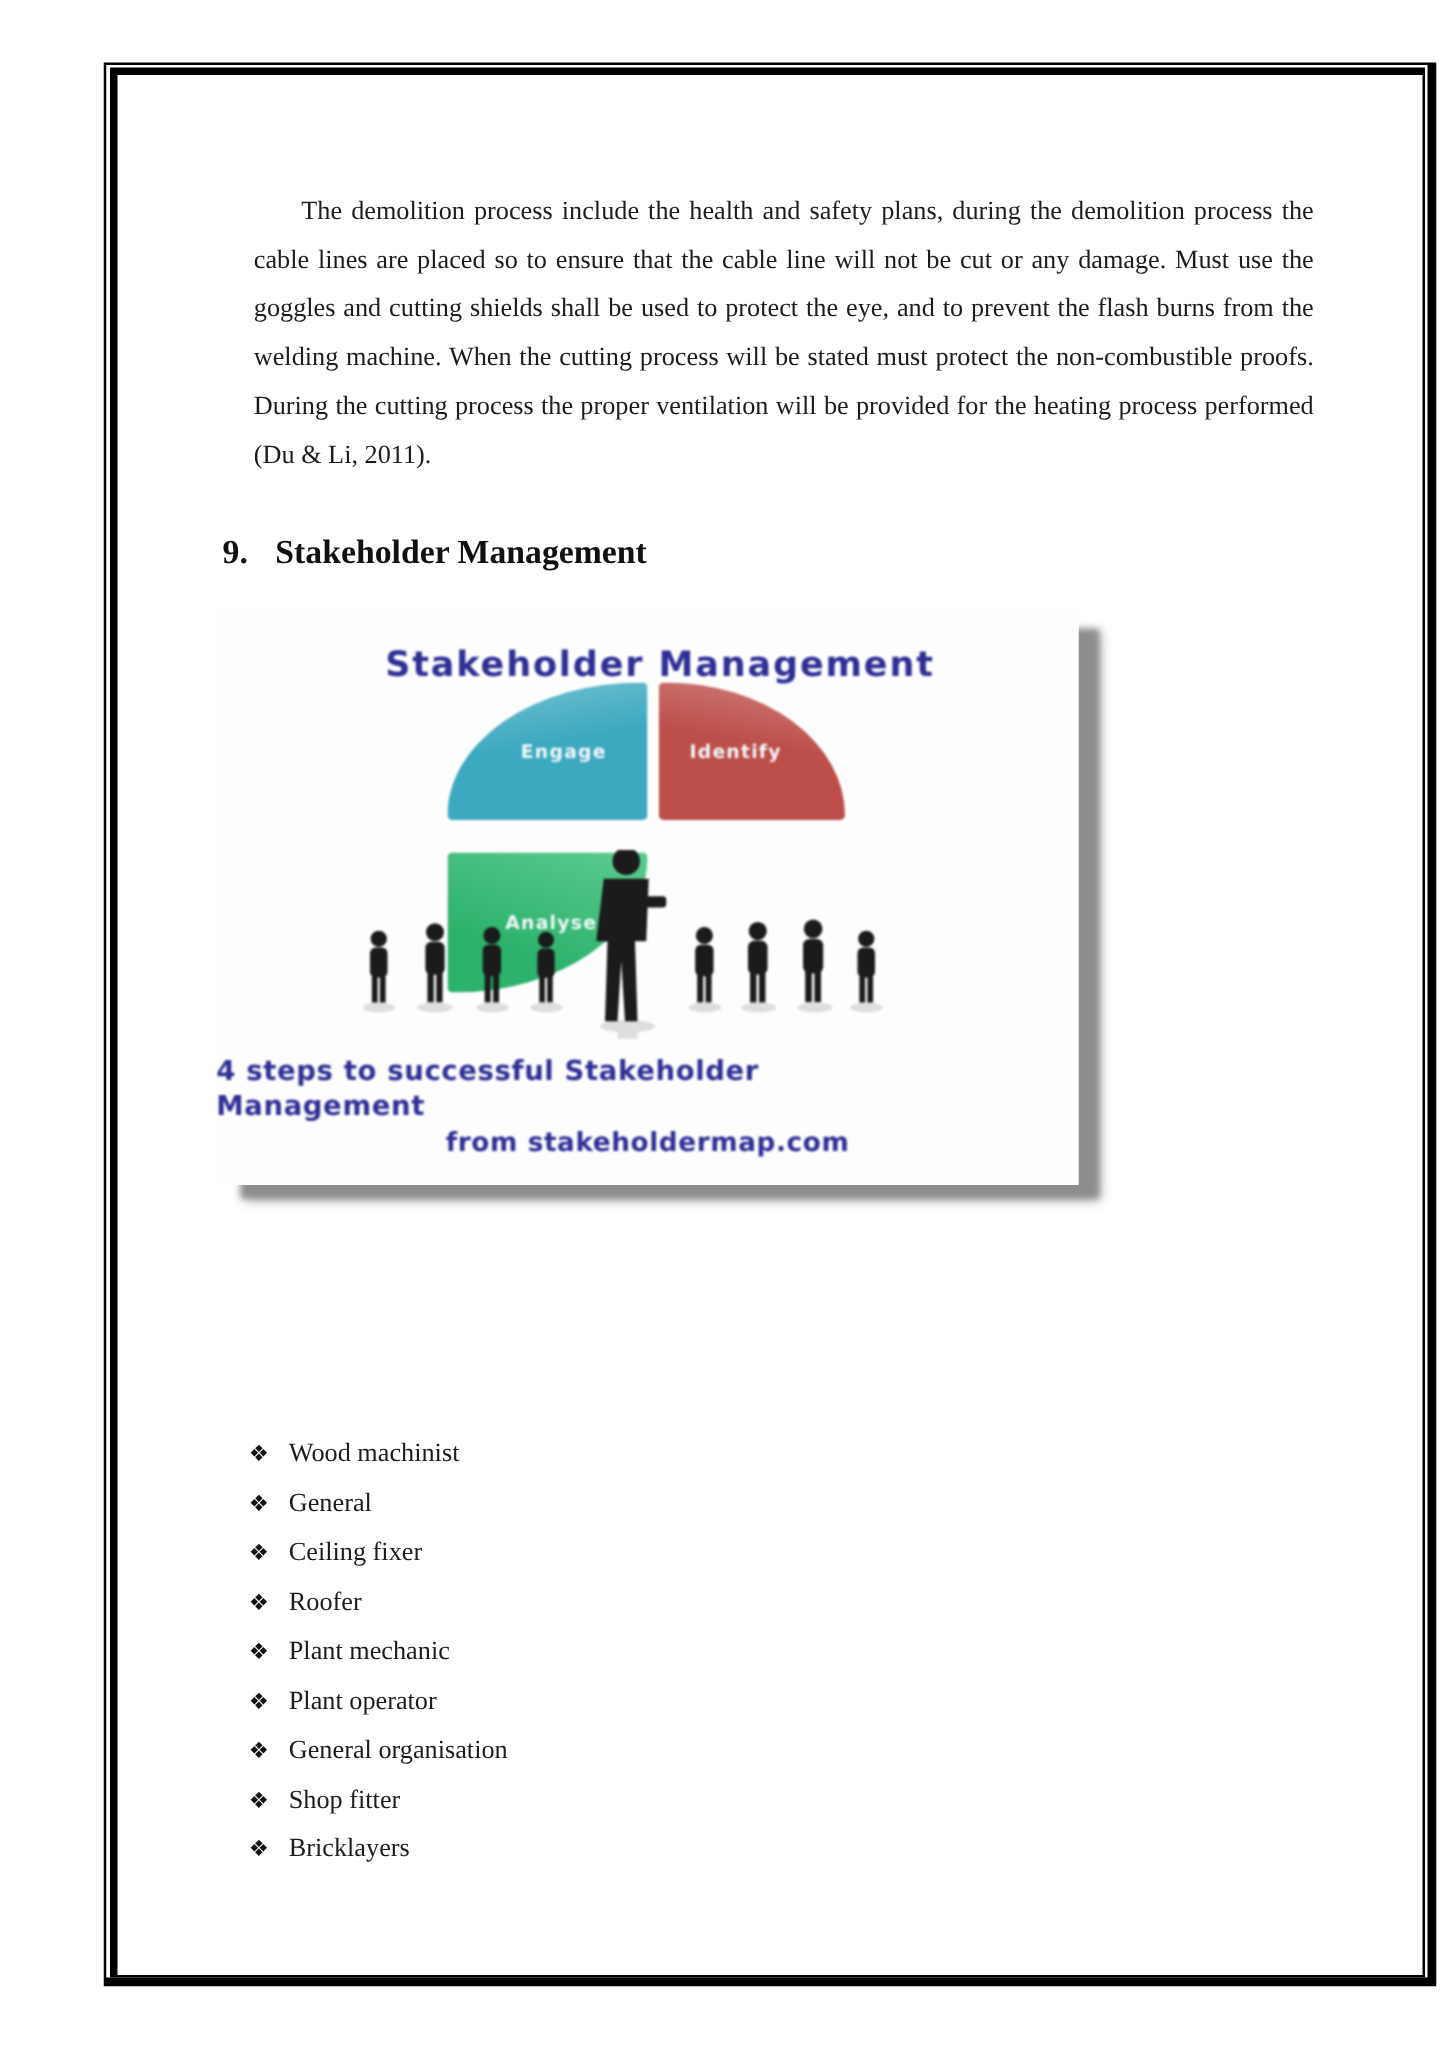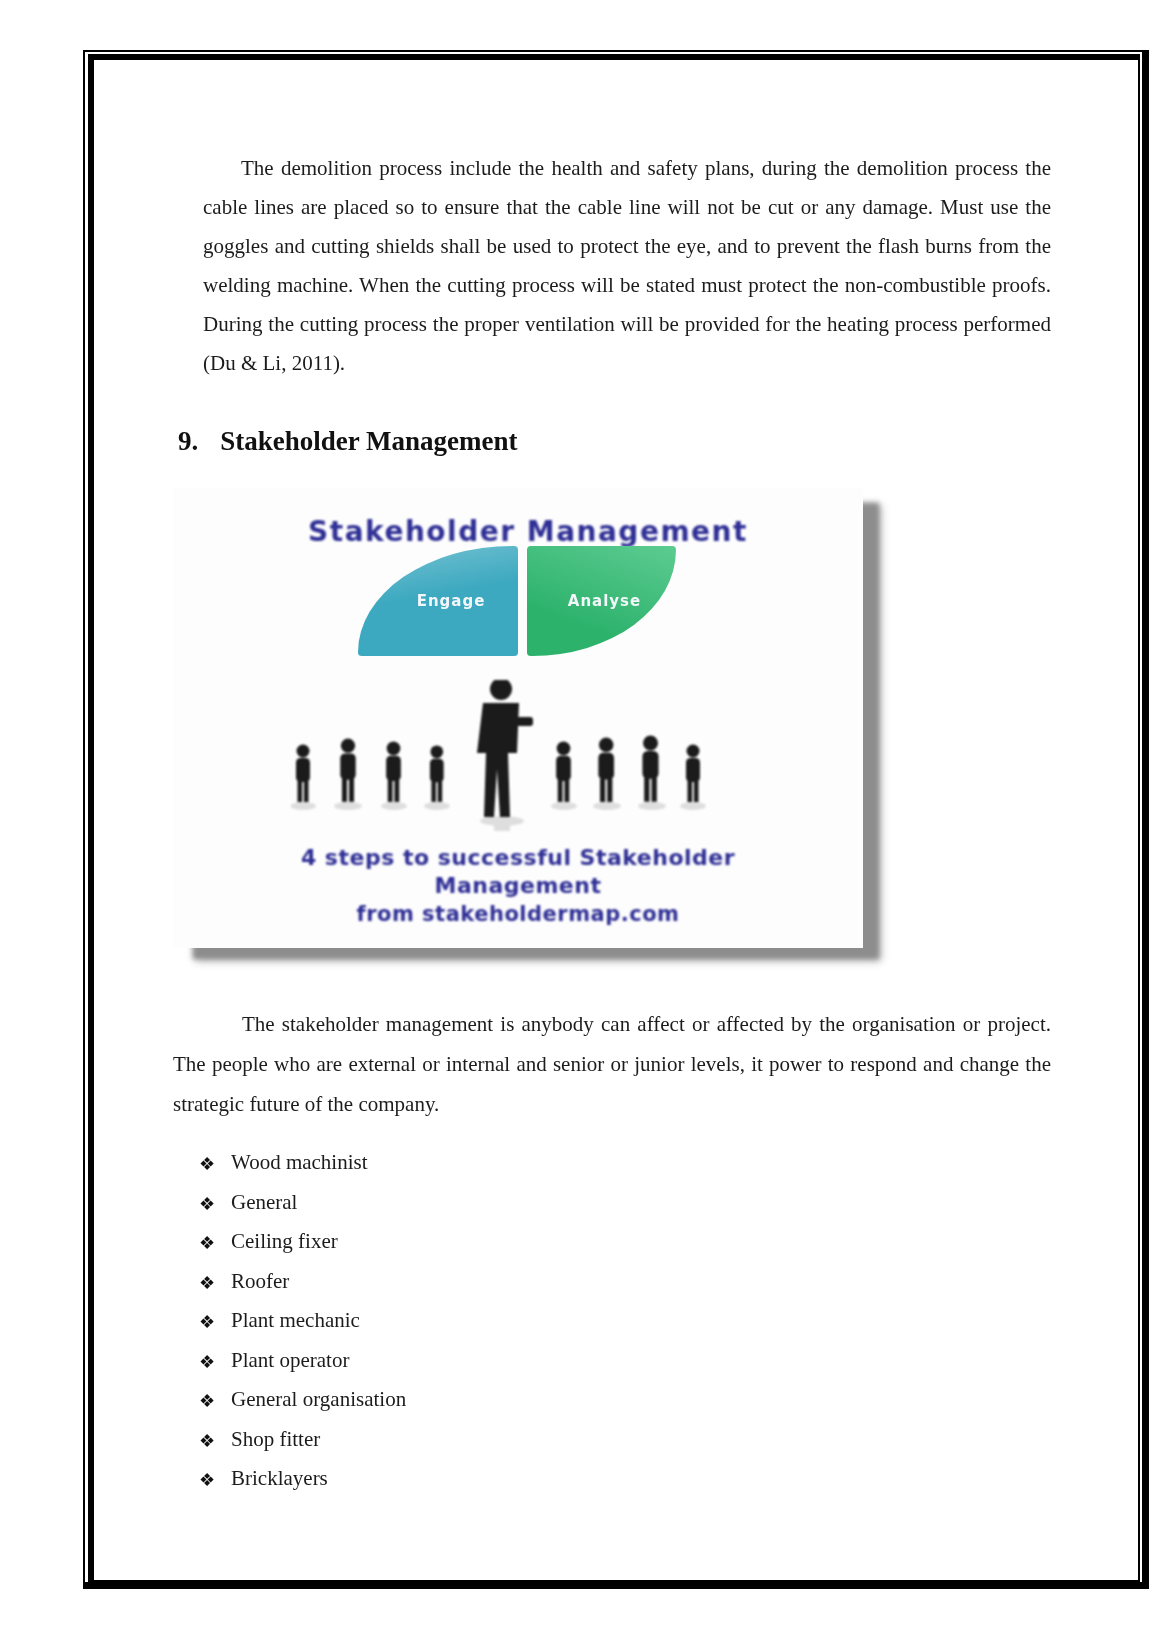--- a/index.html
+++ b/index.html
@@ -104,21 +104,21 @@
 
   #people{
     position:absolute;left:118px;top:192px;
     filter:blur(0.9px);
   }
   #people .fig-shape{fill:#1b1b1b;}
   #people .refl{fill:#000;opacity:0.12;}
 
   .fig-caption{
     position:absolute;top:356px;left:0;width:100%;
-    text-align:center;
+    text-align:left;
     font-size:22px;font-weight:bold;line-height:28px;letter-spacing:0.5px;
     filter:blur(0.8px);
   }
   .fig-source{
     position:absolute;top:414px;left:0;width:100%;
     text-align:center;
     font-size:21px;font-weight:bold;letter-spacing:0.5px;
     filter:blur(0.8px);
   }
 </style>
@@ -136,20 +136,23 @@
     <span>9.</span>
     <span>Stakeholder Management</span>
   </h2>
 
   <div id="figure">
     <div class="fig-title" style="color: rgb(47, 47, 150);">Stakeholder Management</div>
 
     <div class="pie">
       <div class="petal tl" style="background-color: rgb(61, 169, 192);">
         <span>Engage</span>
+      </div>
+      <div class="petal tr" style="background-color: rgb(189, 79, 75);">
+        <span>Identify</span>
       </div>
       <div class="petal br" style="background-color: rgb(47, 189, 114); padding-left: 24px;">
         <span>Analyse</span>
       </div>
     </div>
 
     <svg id="people" width="430" height="152" viewBox="0 0 430 152">
       <defs>
         <g id="psn">
           <circle cx="10" cy="7" r="6.5"></circle>
@@ -188,21 +191,20 @@
       </g>
     </svg>
 
     <div class="fig-caption" style="color: rgb(47, 47, 150);">
       <div>4 steps to successful Stakeholder</div>
       <div>Management</div>
     </div>
     <div class="fig-source" style="color: rgb(47, 47, 150);">from stakeholdermap.com</div>
   </div>
 
-  <p id="para2" class="para">The stakeholder management is anybody can affect or affected by the organisation or project. The people who are external or internal and senior or junior levels, it power to respond and change the strategic future of the company.</p>
 
 
   <ul id="stakeholder-list">
     <li><span class="bullet">❖</span><span>Wood machinist</span></li>
     <li><span class="bullet">❖</span><span>General</span></li>
     <li><span class="bullet">❖</span><span>Ceiling fixer</span></li>
     <li><span class="bullet">❖</span><span>Roofer</span></li>
     <li><span class="bullet">❖</span><span>Plant mechanic</span></li>
     <li><span class="bullet">❖</span><span>Plant operator</span></li>
     <li><span class="bullet">❖</span><span>General organisation</span></li>

